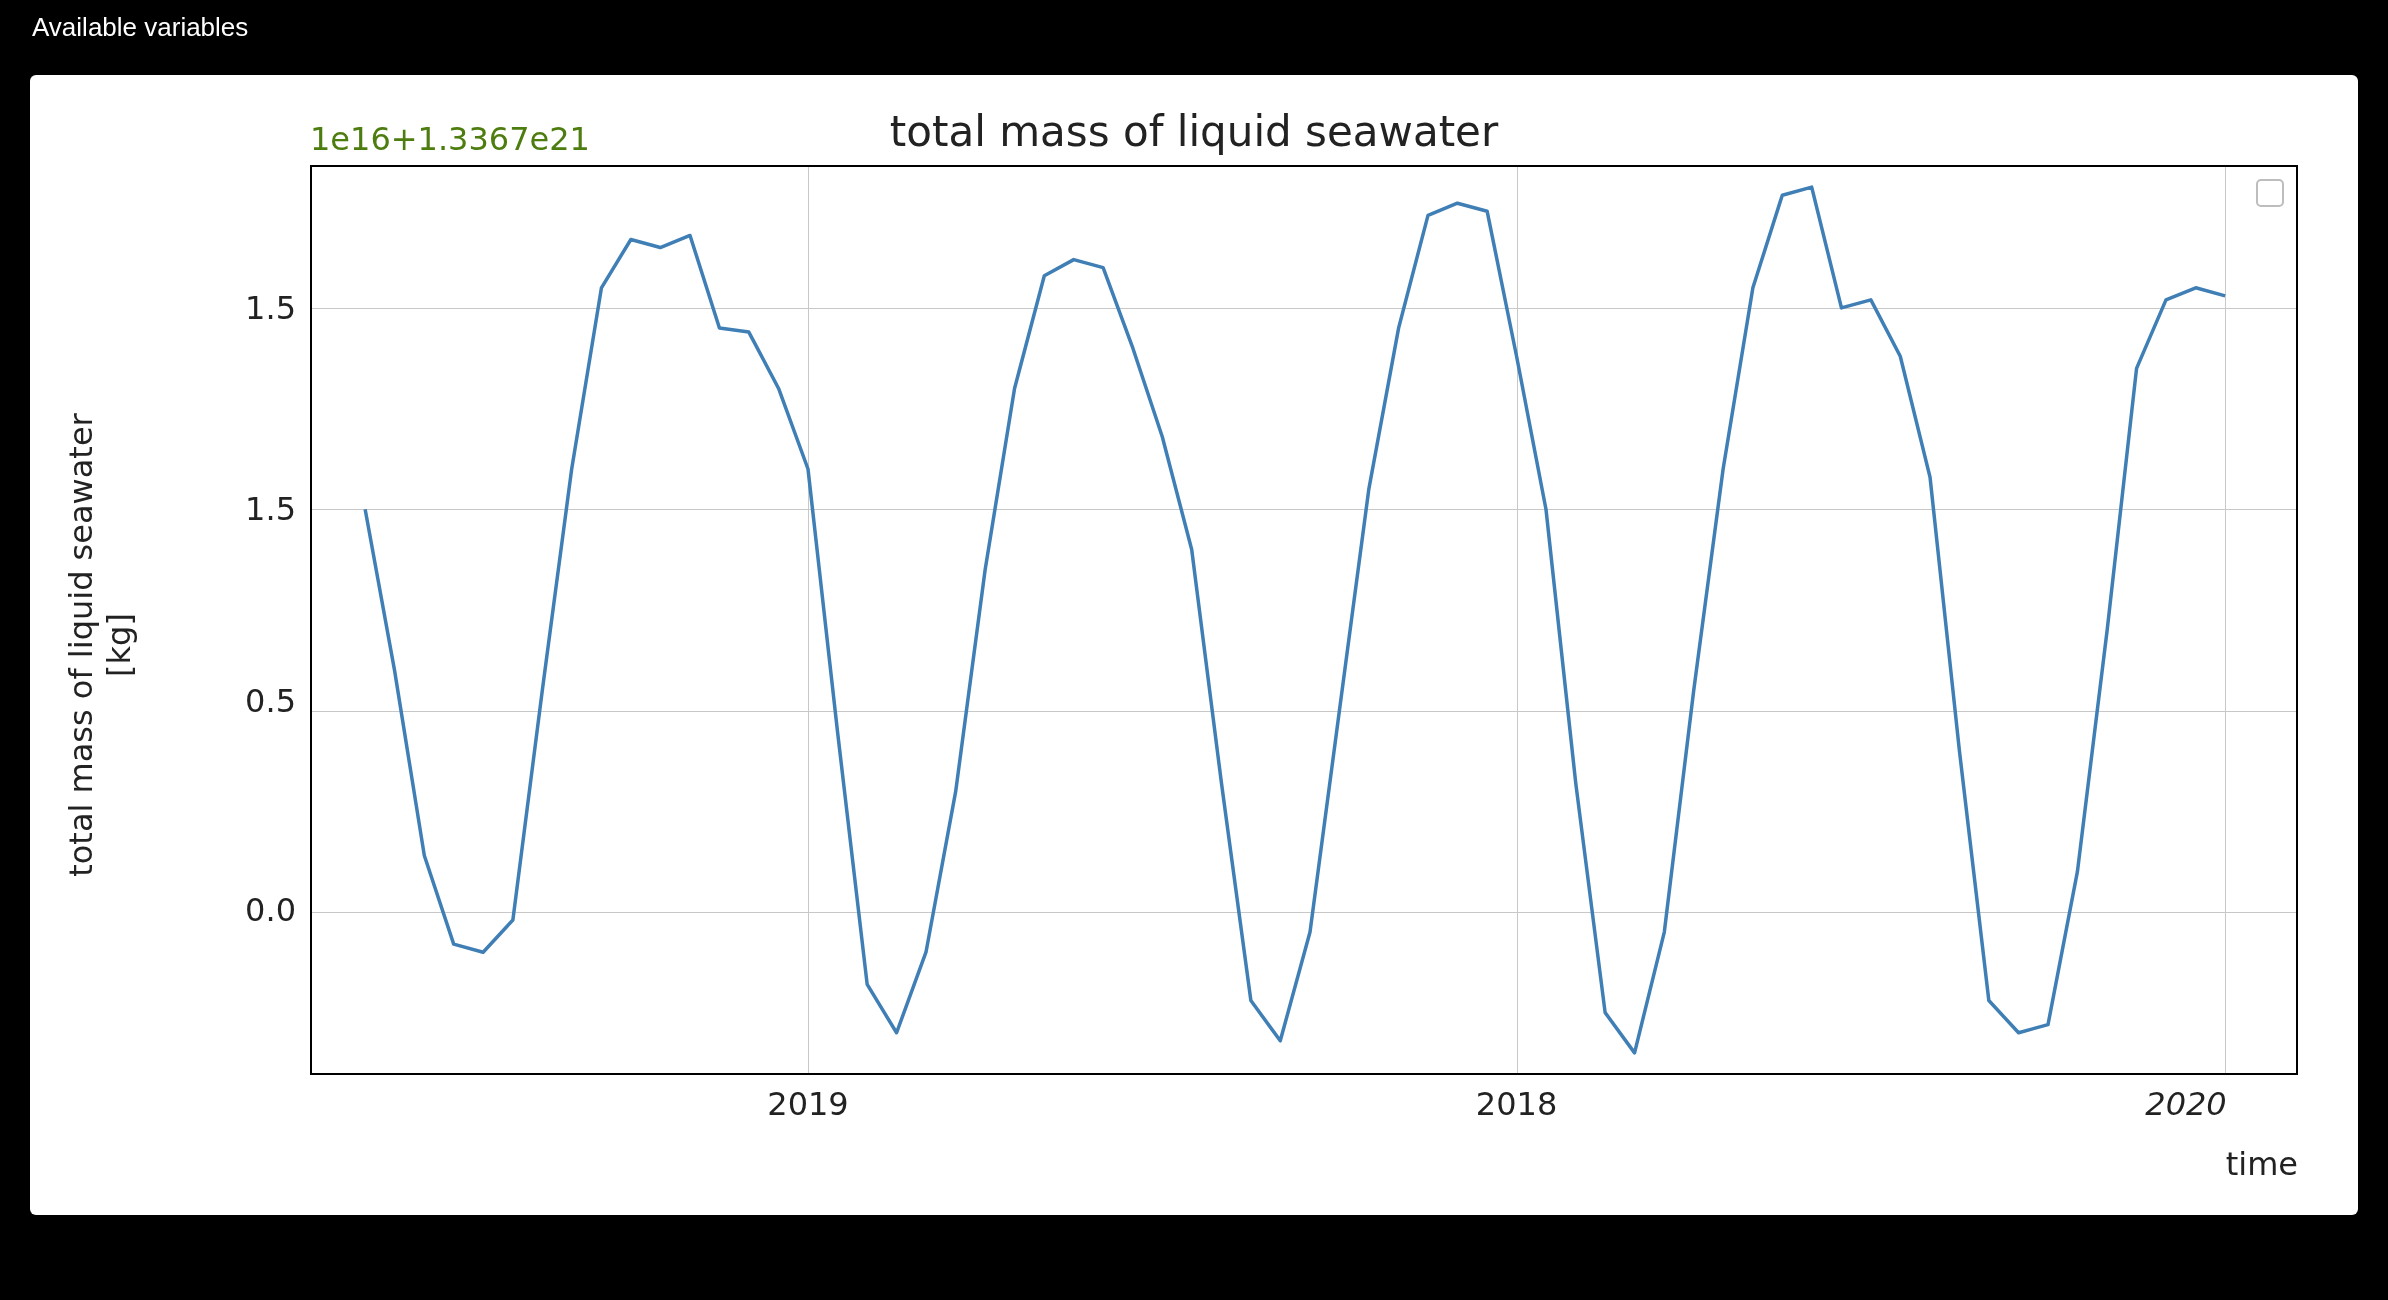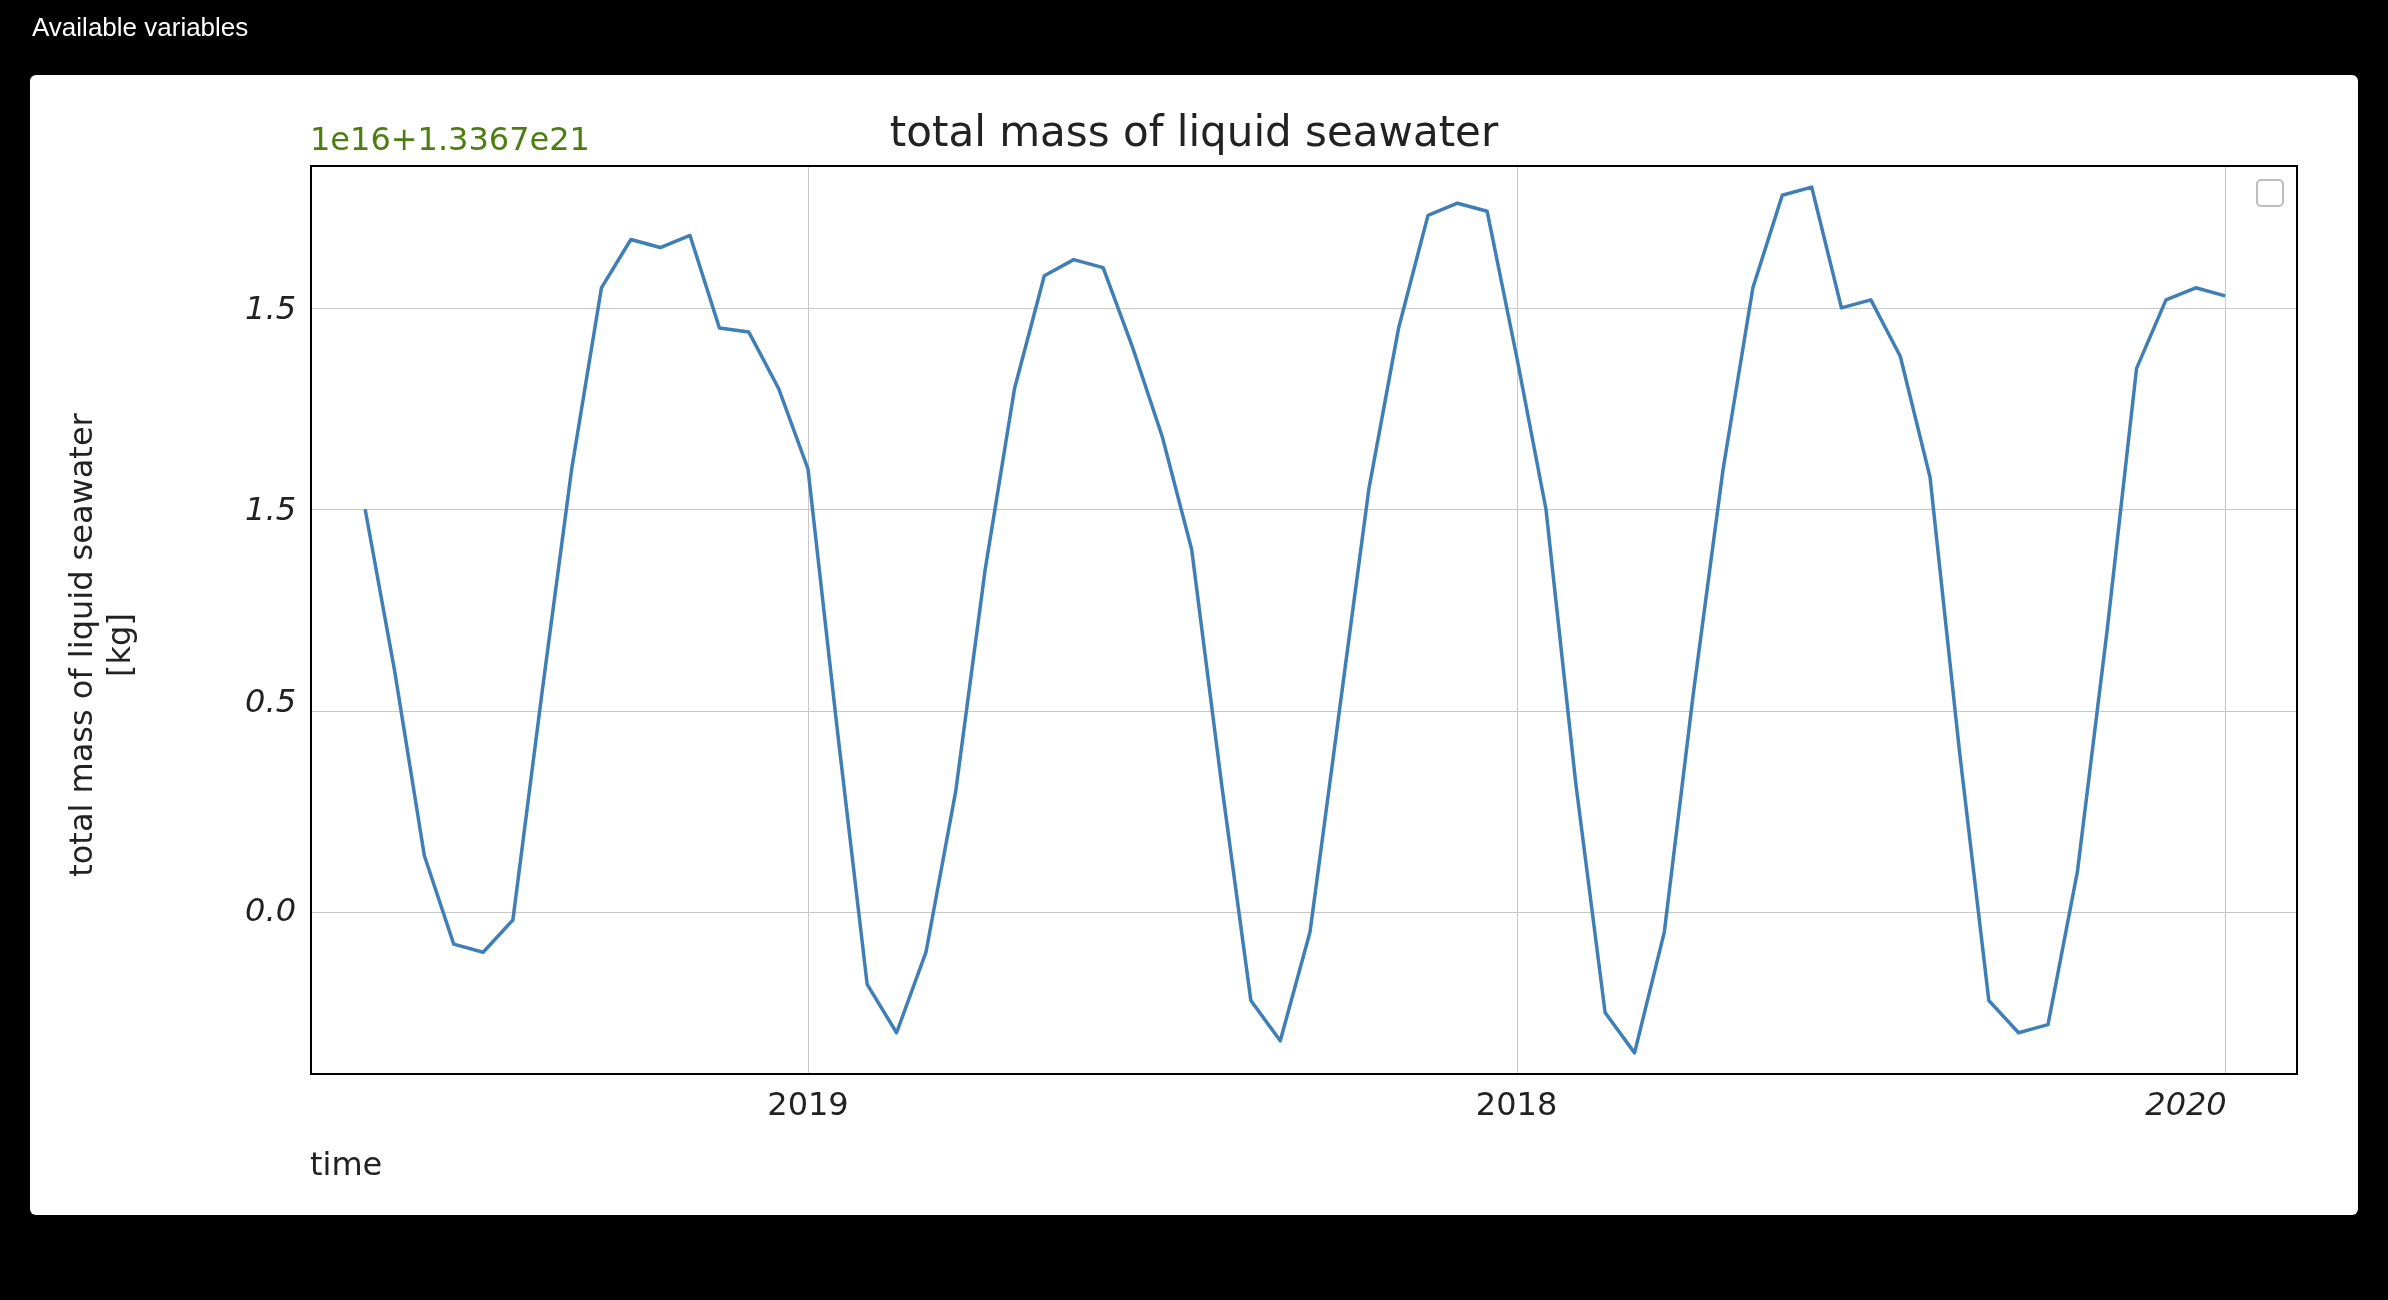--- a/index.html
+++ b/index.html
@@ -93,21 +93,21 @@
     color: #222;
     text-align: center;
     white-space: pre-line;
     width: 600px;
     margin-left: -300px;
   }
   .xlabel {
     position: absolute;
     left: 280px; right: 60px;
     bottom: 32px;
-    text-align: left;
+    text-align: right;
     font-family: "DejaVu Sans", Arial, sans-serif;
     font-size: 32px;
     color: #222;
     margin-top: 32px;
   }
   .gridlines { position: absolute; inset: 0; }
   .gridline-v {
     position: absolute; top: 0; bottom: 0;
     width: 0; border-left: 1.5px solid #c8c8c8;
   }
@@ -117,21 +117,20 @@
   }
   .ytick {
     position: absolute;
     right: 100%;
     transform: translateY(-50%);
     padding-right: 16px;
     font-family: "DejaVu Sans", Arial, sans-serif;
     font-size: 32px;
     color: #222;
     white-space: nowrap;
-    font-style: italic;
   }
   .xtick {
     position: absolute;
     top: 100%;
     transform: translateX(-50%);
     padding-top: 12px;
     font-family: "DejaVu Sans", Arial, sans-serif;
     font-size: 32px;
     color: #222;
     white-space: nowrap;

